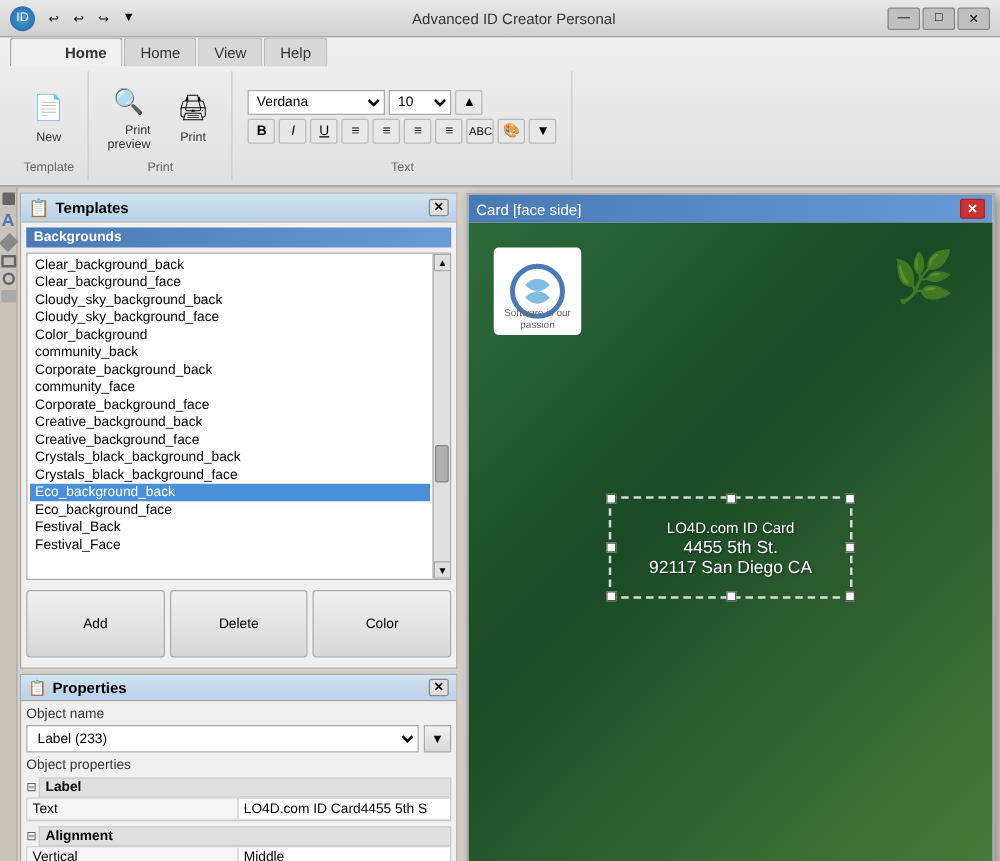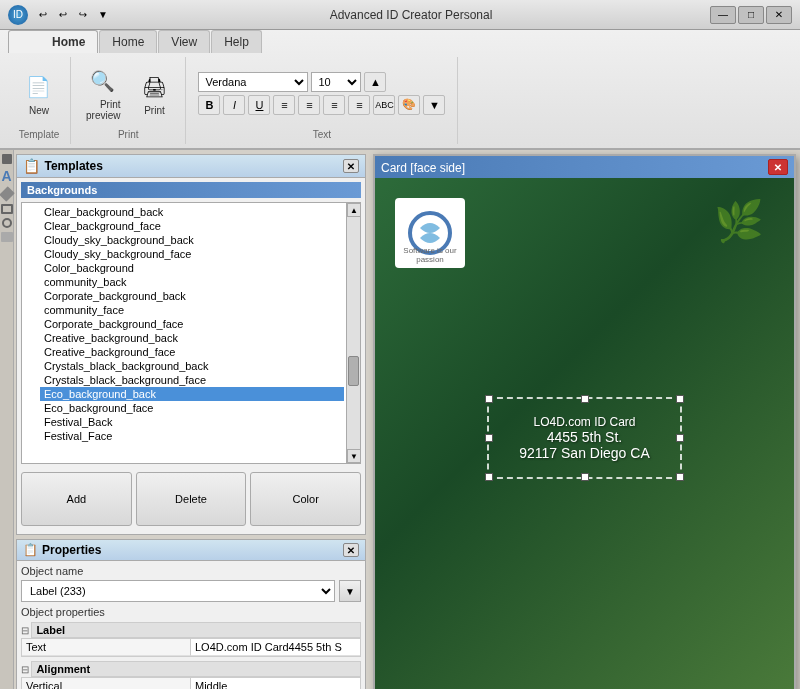--- a/index.html
+++ b/index.html
@@ -40,21 +40,21 @@
 
     
     .templates-panel { width: 350px; background: #f0f0f0; border: 1px solid #aaa; margin: 4px; display: flex; flex-direction: column; }
     .panel-titlebar { background: linear-gradient(to bottom, #d0e4f0, #b8d0e8); padding: 3px 6px; display: flex; align-items: center; justify-content: space-between; border-bottom: 1px solid #aaa; font-size: 12px; font-weight: bold; }
     .panel-close { width: 16px; height: 14px; background: #e0e0e0; border: 1px solid #888; border-radius: 2px; cursor: pointer; display: flex; align-items: center; justify-content: center; font-size: 10px; }
 
     .templates-content { padding: 4px; display: flex; flex-direction: column; gap: 4px; flex: 1; }
     .category-label { background: linear-gradient(to right, #4a7ab5, #6a9ad5); color: white; padding: 2px 6px; font-size: 11px; font-weight: bold; }
 
     .templates-list-container { border: 1px solid #aaa; background: white; flex: 1; overflow: hidden; position: relative; display: flex; }
-    .templates-list { flex: 1; overflow-y: auto; padding: 2px; margin-left: 16px; }
+    .templates-list { flex: 1; overflow-y: auto; padding: 2px; }
     .template-item { padding: 1px 4px; font-size: 11px; cursor: pointer; white-space: nowrap; }
     .template-item.selected { background: #4a90d9; color: white; }
     .list-scrollbar { width: 14px; background: #e0e0e0; border-left: 1px solid #aaa; display: flex; flex-direction: column; }
     .scrollbar-track { flex: 1; position: relative; }
     .scrollbar-thumb { position: absolute; top: 60%; left: 1px; right: 1px; height: 30px; background: #b0b0b0; border: 1px solid #888; border-radius: 2px; }
     .scrollbar-arrow { width: 14px; height: 14px; background: #e0e0e0; border: 1px solid #aaa; display: flex; align-items: center; justify-content: center; font-size: 8px; cursor: pointer; }
 
     .templates-buttons { display: flex; gap: 4px; padding: 4px 0; }
     .panel-btn { flex: 1; padding: 20px 8px; background: linear-gradient(to bottom, #f0f0f0, #d8d8d8); border: 1px solid #aaa; border-radius: 3px; cursor: pointer; font-size: 11px; text-align: center; }
     .properties-content { padding: 4px; }

